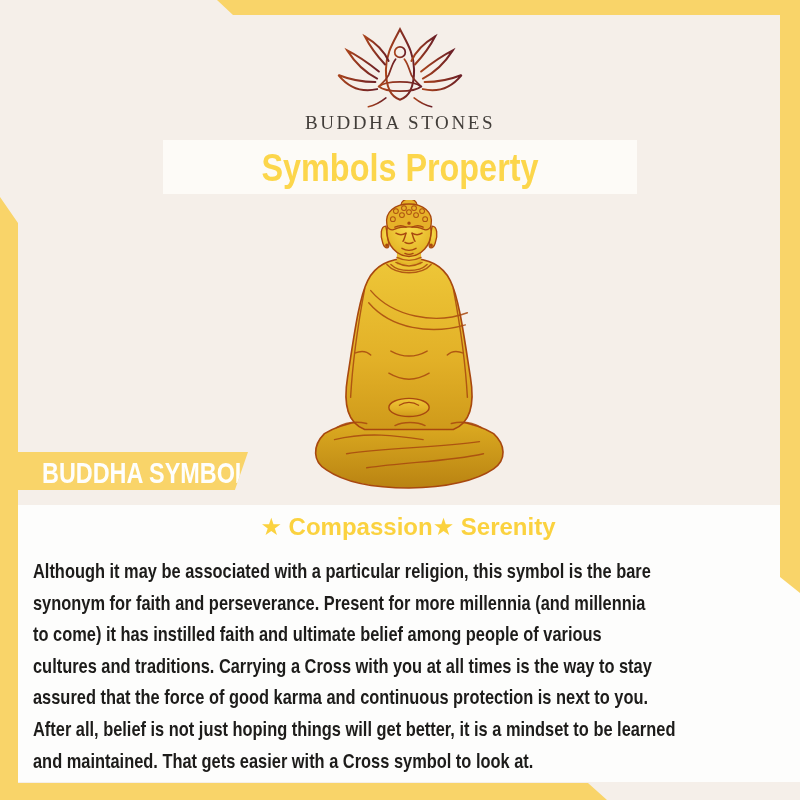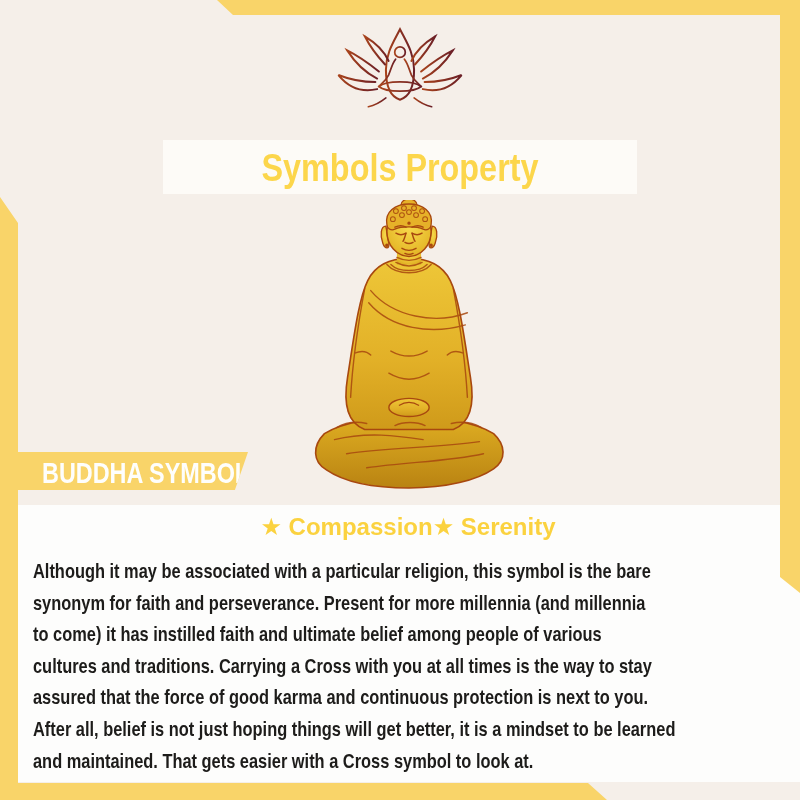--- a/index.html
+++ b/index.html
@@ -80,20 +80,21 @@
       <path d="M104,54 Q124,38 140,30 Q126,52 106,62"></path>
 
       <path d="M52,66 Q30,66 10,58 Q28,80 54,74"></path>
       <path d="M108,66 Q130,66 150,58 Q132,80 106,74"></path>
 
       <path d="M64,84 Q54,92 44,94" stroke-width="1.8"></path>
       <path d="M96,84 Q106,92 116,94" stroke-width="1.8"></path>
     </g>
   </svg>
 
+  <div class="abs brand">BUDDHA STONES</div>
 
   <div class="abs page-title">Symbols Property</div>
 
   <svg class="abs buddha-svg" viewBox="0 0 204 292">
     <defs>
       <radialGradient id="goldHead" cx="50%" cy="40%" r="75%">
         <stop offset="0%" stop-color="#f7da4d"></stop>
         <stop offset="70%" stop-color="#e7ba2b"></stop>
         <stop offset="100%" stop-color="#d4a01e"></stop>
       </radialGradient>

